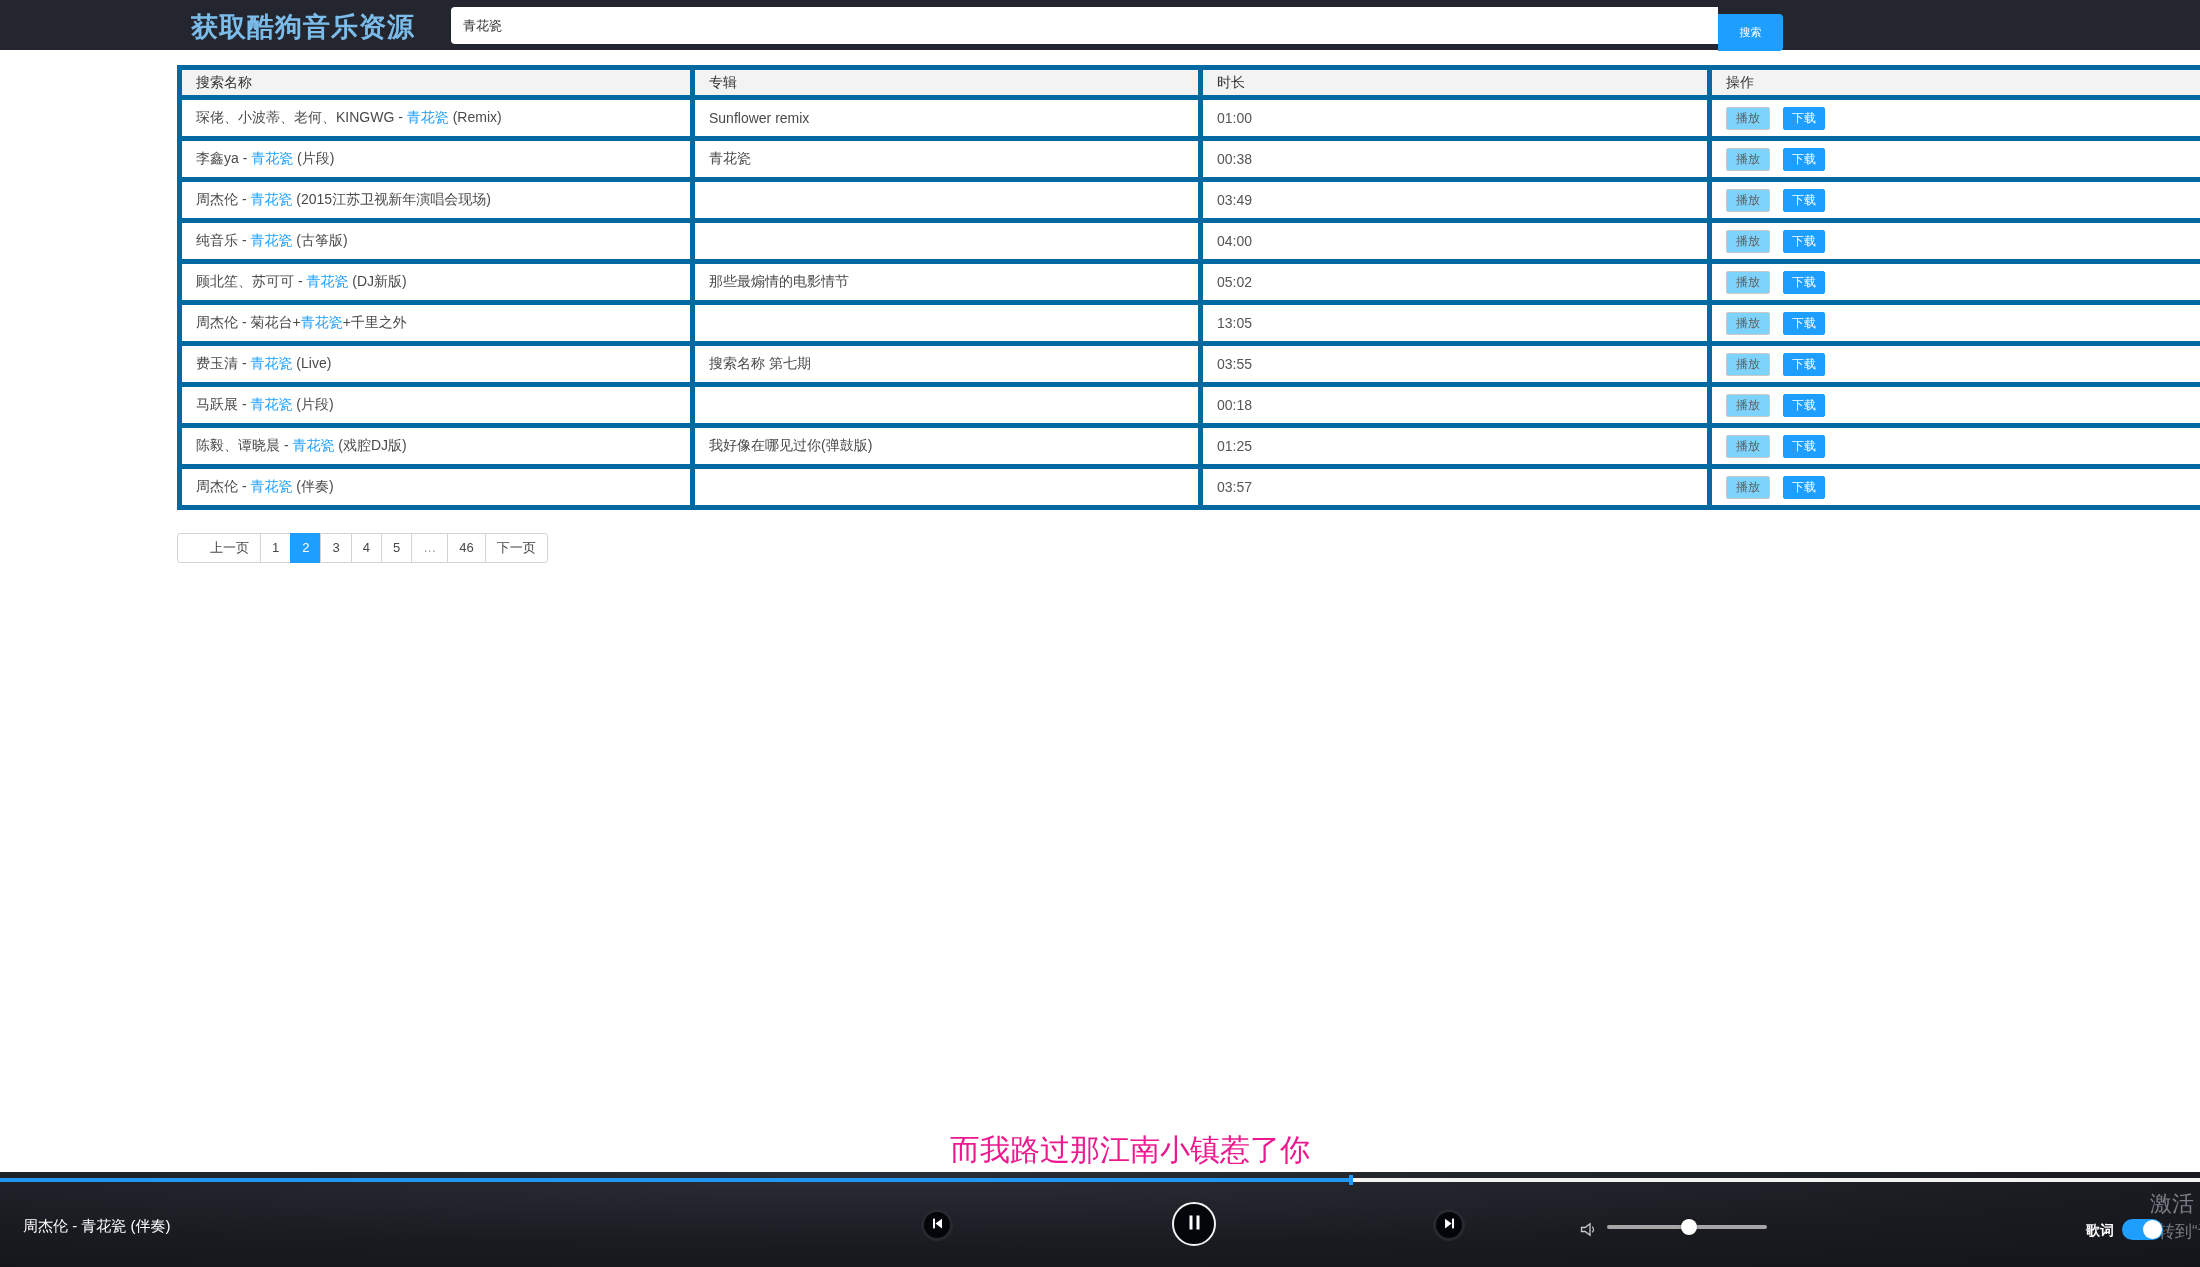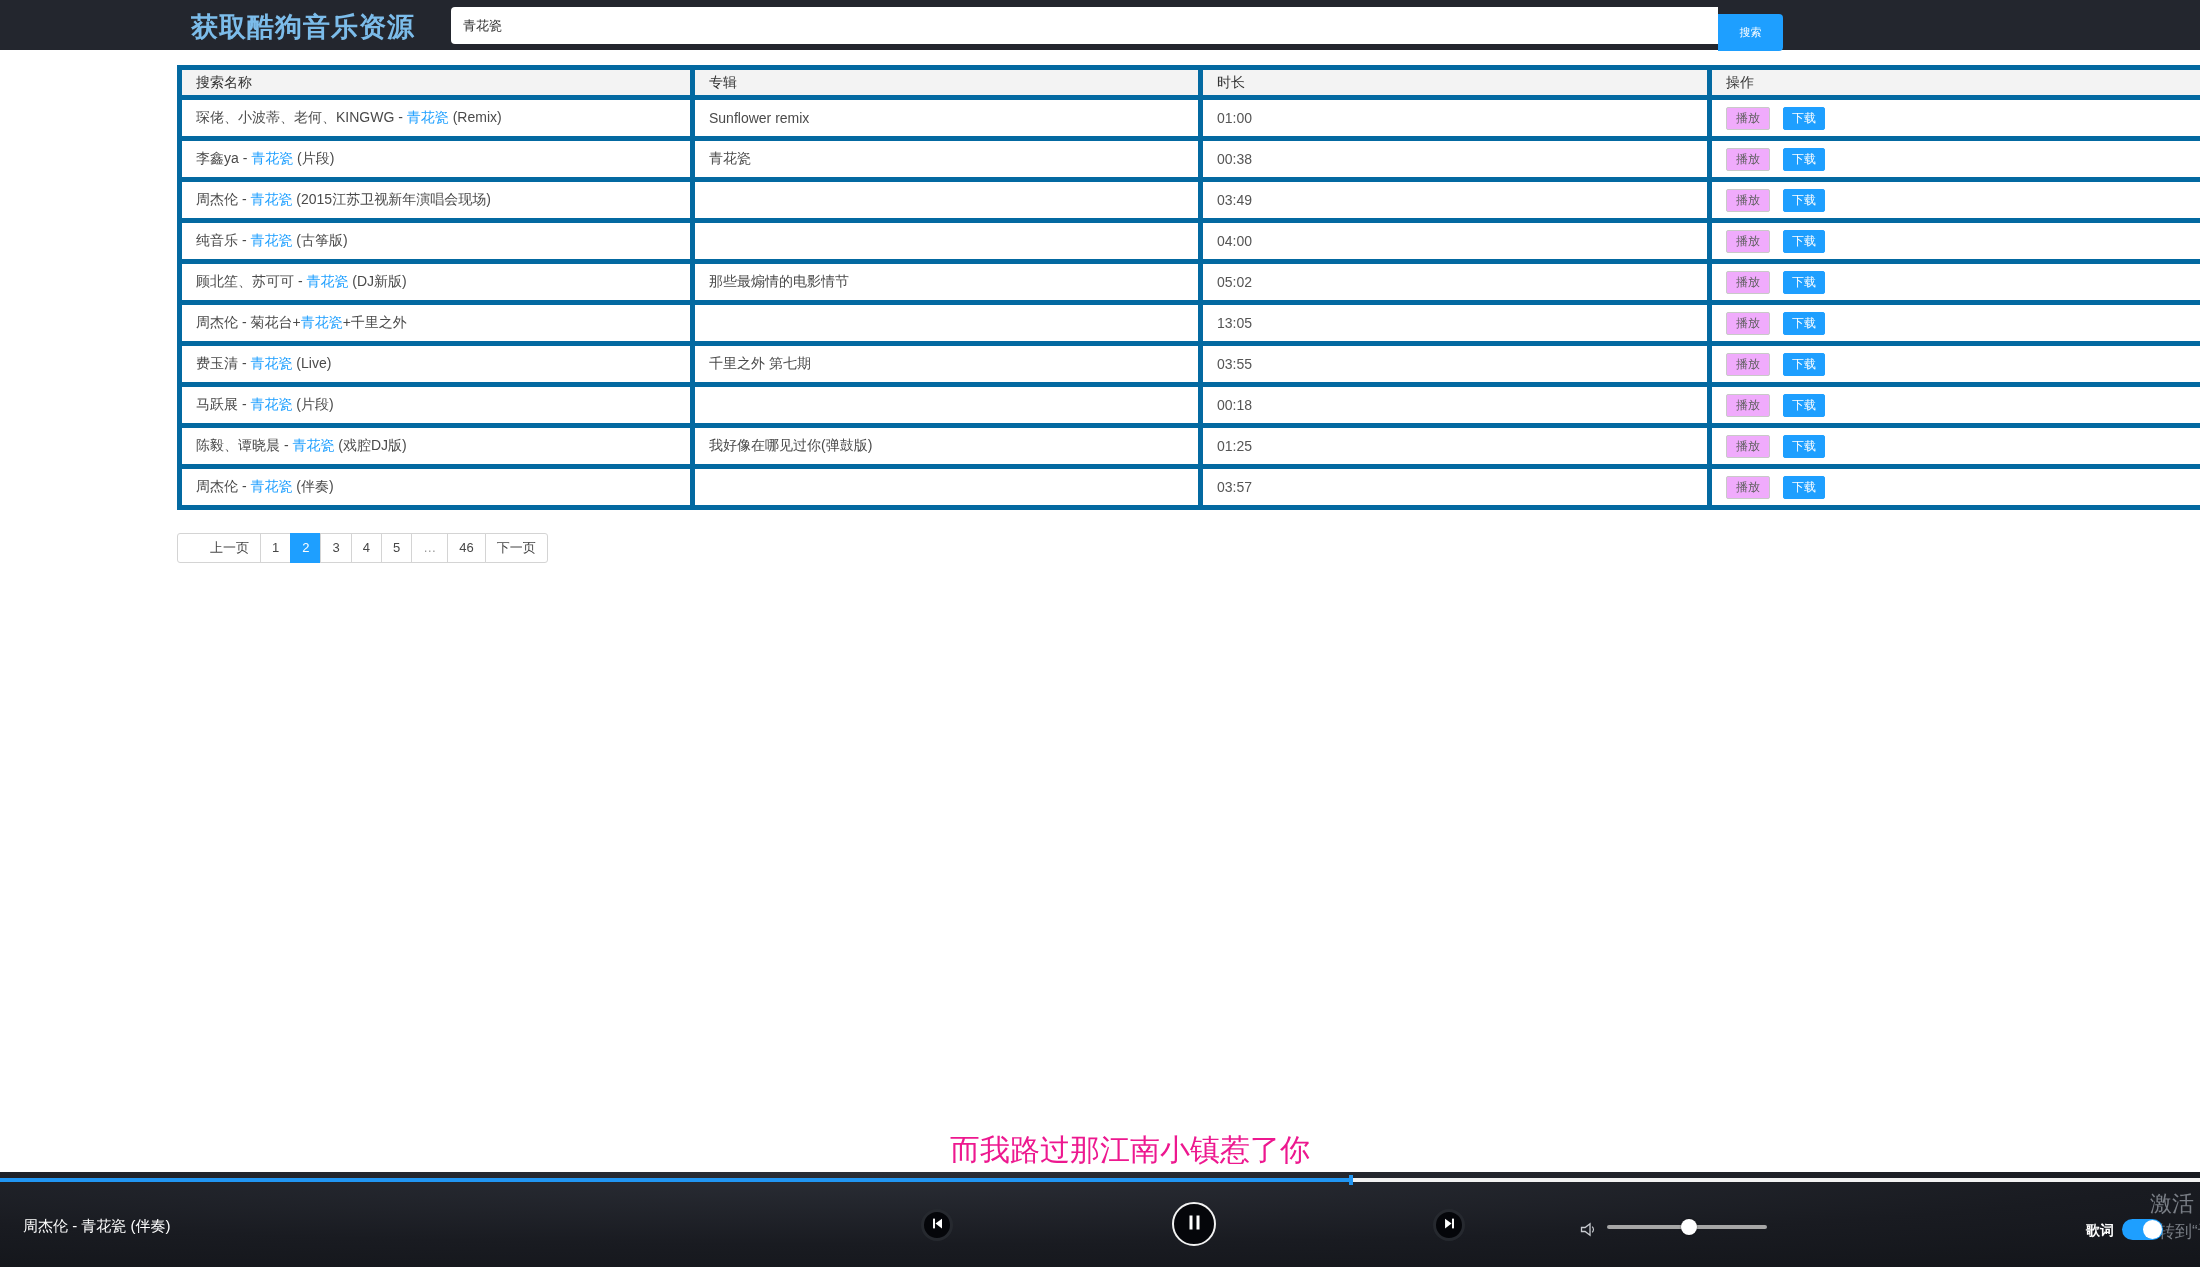--- a/index.html
+++ b/index.html
@@ -29,21 +29,21 @@
   .table-wrap { position:absolute; left:177px; top:65px; width:2100px; }
   table { border-collapse:collapse; table-layout:fixed; width:2100px; font-size:14px; }
   col.c1{width:513px;} col.c2{width:508px;} col.c3{width:509px;} col.c4{width:570px;}
   th, td { border:5px solid #0369a1; padding:0 14px; text-align:left; }
   th { background:#f3f3f3; height:30px; font-weight:normal; color:#333; }
   td { height:41px; color:#4a4a4a; }
   td.c-dur { color:#555; }
   a.song-link { color:#1e9fff; text-decoration:none; cursor:pointer; }
   .btn-play {
     display:inline-block; height:23px; padding:0 9px; margin-right:9px;
-    background:#f0abfc; border:1px solid #c9c9c9; border-radius:2px;
+    background:#7dd3fc; border:1px solid #c9c9c9; border-radius:2px;
     font-size:12px; color:#5f5f5f; line-height:21px; cursor:pointer; font-family:inherit;
   }
   .btn-dl {
     display:inline-block; height:23px; padding:0 8px;
     background:#1e9fff; border:1px solid #1e9fff; border-radius:2px;
     font-size:12px; color:#fff; line-height:21px; cursor:pointer; font-family:inherit;
   }
   
   .pagination { position:absolute; left:177px; top:533px; display:inline-flex; }
   .page-item {
@@ -174,21 +174,21 @@
     <td class="c-album"></td>
     <td class="c-dur">13:05</td>
     <td class="c-ops">
       <button class="btn-play">播放</button>
       <button class="btn-dl">下载</button>
     </td>
   </tr>
 
   <tr>
     <td class="c-name"><span>费玉清 - </span><a class="song-link">青花瓷</a><span> (Live)</span></td>
-    <td class="c-album">千里之外 第七期</td>
+    <td class="c-album">搜索名称 第七期</td>
     <td class="c-dur">03:55</td>
     <td class="c-ops">
       <button class="btn-play">播放</button>
       <button class="btn-dl">下载</button>
     </td>
   </tr>
 
   <tr>
     <td class="c-name"><span>马跃展 - </span><a class="song-link">青花瓷</a><span> (片段)</span></td>
     <td class="c-album"></td>

